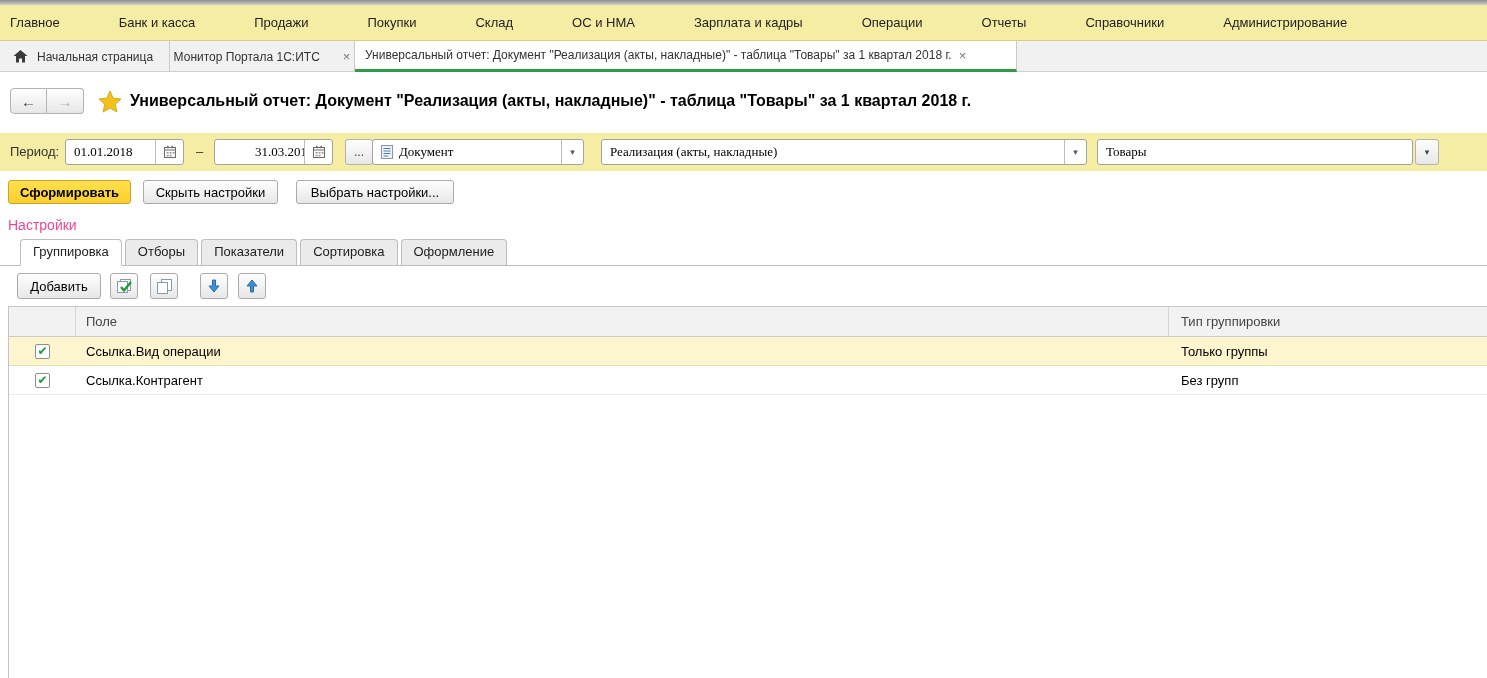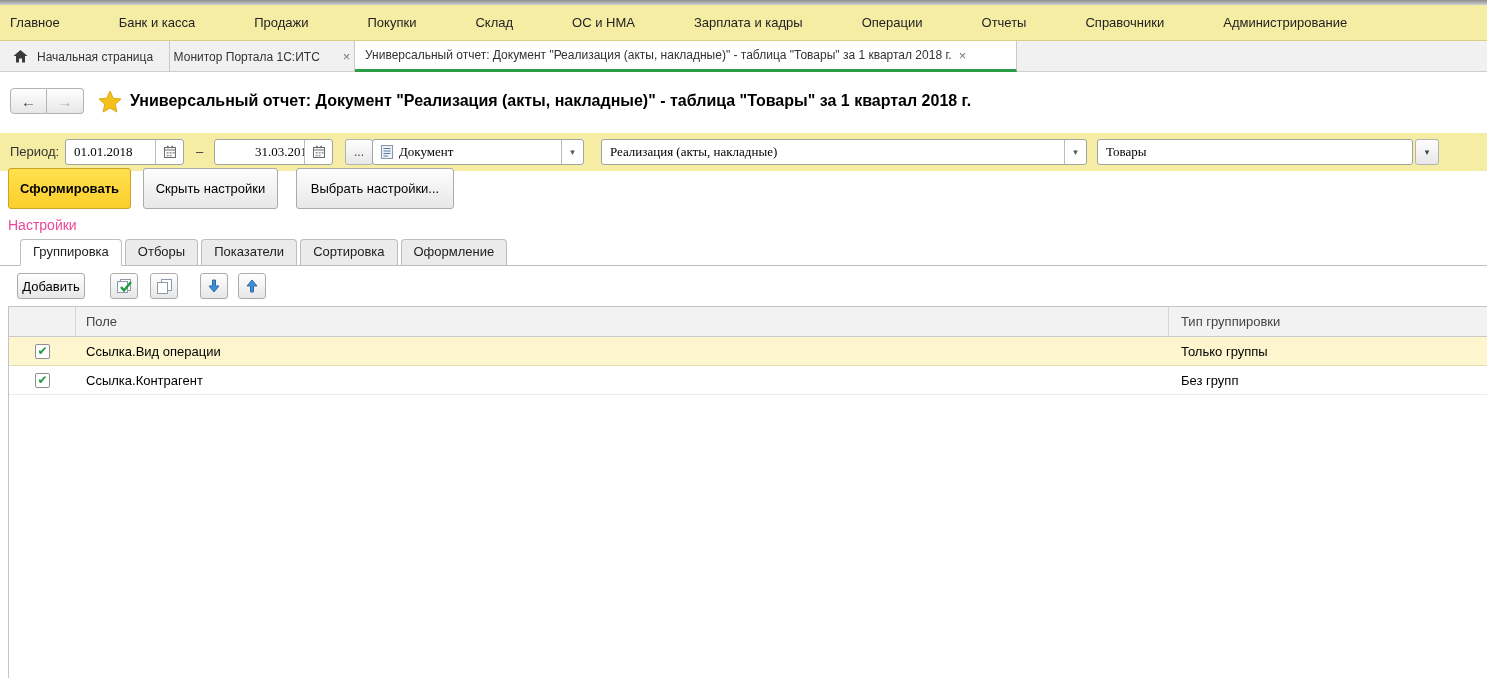--- a/index.html
+++ b/index.html
@@ -44,41 +44,41 @@
   .input-box input { border:none; outline:none; flex:1; min-width:0; padding-left:8px; font-size:13px;
     font-family:inherit; background:transparent; color:#000; }
   .side-btn { width:28px; border-left:1px solid #bdbdbd; display:flex; align-items:center; justify-content:center; cursor:pointer; }
   .combo-text { flex:1; font-size:13px; color:#000; line-height:24px; padding-left:8px; white-space:nowrap; overflow:hidden; display:flex; align-items:center; gap:6px; }
   .combo-arrow { width:22px; border-left:1px solid #bdbdbd; display:flex; align-items:center; justify-content:center;
     font-size:9px; color:#555; cursor:pointer; }
   .mini-btn { background:linear-gradient(#fefefe,#e7e7e7); border:1px solid #b3b3b3; border-radius:3px;
     font-size:12px; color:#444; display:flex; align-items:center; justify-content:center; cursor:pointer; }
 
   
-  .act-btn { position:absolute; top:168px; height:41px; border-radius:3px; font-size:13px; color:#000;
+  .act-btn { position:absolute; top:180px; height:24px; border-radius:3px; font-size:13px; color:#000;
     display:flex; align-items:center; justify-content:center; cursor:pointer;
     background:linear-gradient(#fefefe,#e7e7e7); border:1px solid #ababab; }
   #btn-generate { left:8px; width:123px; font-weight:bold;
     background:linear-gradient(#ffe14d,#fbce2d); border:1px solid #cda226; }
   #btn-hide { left:143px; width:135px; }
   #btn-choose { left:296px; width:158px; }
   #btn-save { left:459px; width:168px; outline:1px dotted #555; outline-offset:-4px; }
 
   
   #settings-title { position:absolute; top:217px; left:8px; font-size:14px; color:#ec4899; }
   #settings-tabs { position:absolute; top:239px; left:0; width:100%; height:27px;
     border-bottom:1px solid #bdbdbd; display:flex; align-items:flex-end; padding-left:20px; }
   .s-tab { height:26px; line-height:24px; padding:0 12px; font-size:13px; color:#222;
     background:#ebebeb; border:1px solid #bdbdbd; border-bottom:none; border-radius:4px 4px 0 0;
     margin-right:3px; cursor:pointer; }
   .s-tab.active { background:#fff; height:27px; margin-bottom:-1px; border-bottom:1px solid #fff; }
 
   
   #grid-toolbar { position:absolute; top:273px; left:0; width:100%; height:30px; }
-  #btn-add { position:absolute; left:17px; top:0; width:68px; height:26px; }
+  #btn-add { position:absolute; left:17px; top:0; width:84px; height:26px; }
   .icon-btn { position:absolute; top:0; width:28px; height:26px; }
 
   
   #grid { position:absolute; top:306px; left:8px; right:0; bottom:0;
     border-left:1px solid #c4c4c4; border-top:1px solid #c4c4c4; background:#fff; }
   #grid-header { height:30px; background:#f2f2f2; border-bottom:1px solid #c9c9c9; display:flex; align-items:center; }
   .h-cell { font-size:13px; color:#444; }
   .col-check { width:67px; align-self:stretch; display:flex; align-items:center; justify-content:center; }
   #grid-header .col-check, #grid-header .col-field { border-right:1px solid #d5d5d5; align-self:stretch; display:flex; align-items:center; }
   .col-field { width:1093px; padding-left:10px; }

